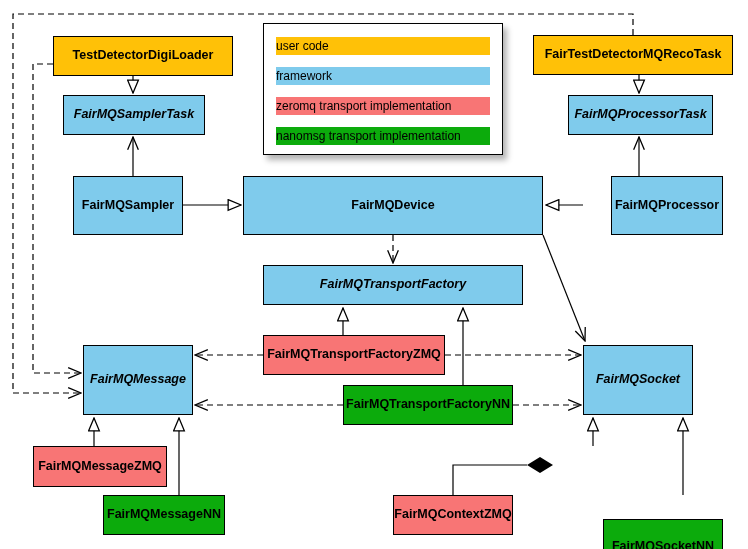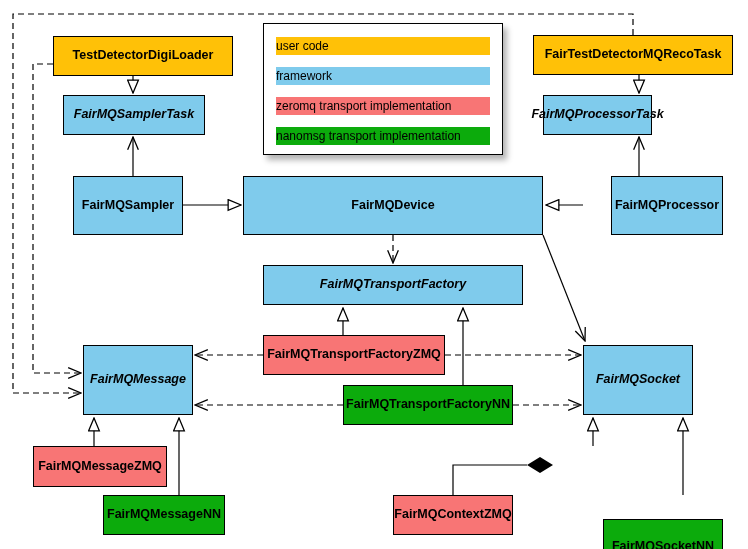--- a/index.html
+++ b/index.html
@@ -93,21 +93,21 @@
   <div class="node cat-frame abstract" style="left:63px;top:95px;width:142px;height:40px;">FairMQSamplerTask</div>
 
   <div class="node cat-user" style="left:53px;top:36px;width:180px;height:40px;">TestDetectorDigiLoader</div>
 
   <div class="node cat-frame" style="left:73px;top:176px;width:110px;height:59px;">FairMQSampler</div>
 
   <div class="node cat-frame" style="left:243px;top:176px;width:300px;height:59px;">FairMQDevice</div>
 
   <div class="node cat-frame" style="left:583px;top:176px;width:112px;height:59px;margin-left:28px;">FairMQProcessor</div>
 
-  <div class="node cat-frame abstract" style="left:543px;top:95px;width:109px;height:40px;text-align:center;">FairMQProcessorTask</div>
+  <div class="node cat-frame abstract" style="left:568px;top:95px;width:145px;height:40px;text-align:center;">FairMQProcessorTask</div>
 
   <div class="node cat-user" style="left:533px;top:35px;width:200px;height:40px;">FairTestDetectorMQRecoTask</div>
 
   <div class="node cat-frame abstract" style="left:263px;top:265px;width:260px;height:40px;">FairMQTransportFactory</div>
 
   <div class="node cat-zmq" style="left:263px;top:335px;width:182px;height:40px;">FairMQTransportFactoryZMQ</div>
 
   <div class="node cat-nn" style="left:343px;top:385px;width:170px;height:40px;">FairMQTransportFactoryNN</div>
 
   <div class="node cat-frame abstract" style="left:83px;top:345px;width:110px;height:70px;">FairMQMessage</div>

